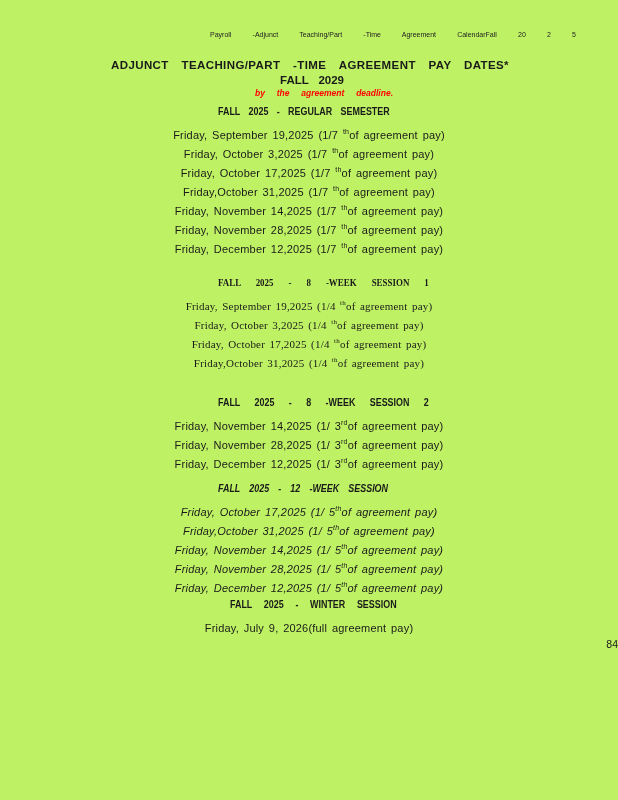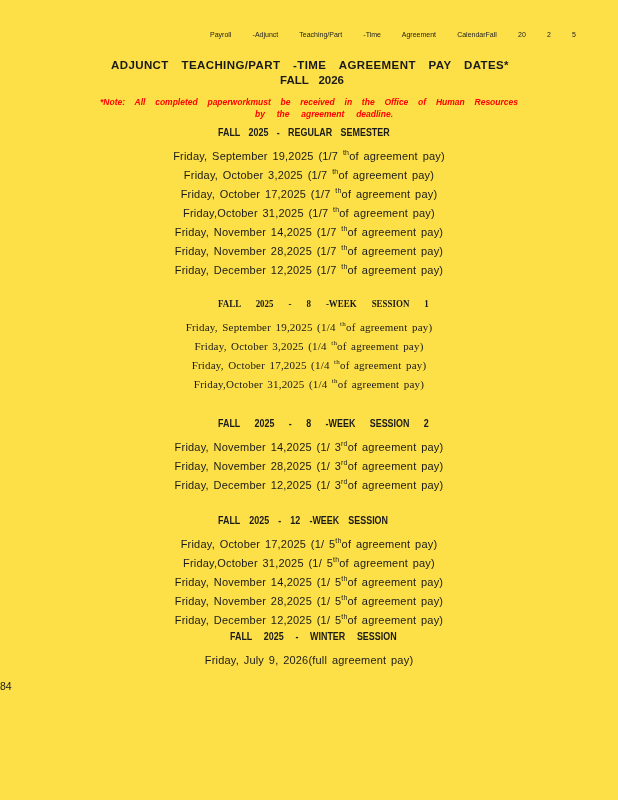--- a/index.html
+++ b/index.html
@@ -2,21 +2,21 @@
 <html style="--note-color: #ff0000;"><head>
 <meta charset="utf-8">
 <style>
   html, body { margin: 0; padding: 0; background: #ffffff; }
   .page {
     position: relative;
     width: 618px;
     height: 800px;
     box-sizing: border-box;
     padding-top: 30px;
-    background: #fde047;
+    background: #bef264;
     font-family: "Liberation Sans", "DejaVu Sans", sans-serif;
     color: #1a1a1a;
     overflow: hidden;
   }
   .jst { text-align: justify; text-align-last: justify; }
 
   .page-header {
     width: 366px;
     margin-left: 210px;
     font-size: 7px;
@@ -55,52 +55,50 @@
     margin: 0;
     transform: scaleX(0.85);
     transform-origin: left center;
   }
   #sections .section:nth-child(1) { margin-top: 6px; }
   #sections .section:nth-child(1) .section-heading { width: 202px; margin-left: 218px; }
   #sections .section:nth-child(2) { margin-top: 17px; font-family: Liberation Serif, serif; }
   #sections .section:nth-child(2) .section-heading { width: 248px; margin-left: 218px; }
   #sections .section:nth-child(3) { margin-top: 23px; }
   #sections .section:nth-child(3) .section-heading { width: 248px; margin-left: 218px; }
-  #sections .section:nth-child(4) { margin-top: 19px; }
+  #sections .section:nth-child(4) { margin-top: 8px; font-style: italic; }
   #sections .section:nth-child(4) .section-heading { width: 200px; margin-left: 218px; }
   #sections .section:nth-child(5) { }
   #sections .section:nth-child(5) .section-heading { width: 196px; margin-left: 230px; }
 
   .date-list { margin-top: 8px; }
   .date-line {
     text-align: center;
     font-size: 11px;
     line-height: 19px;
     word-spacing: 1.5px;
     letter-spacing: 0.2px;
     color: #1a1a1a;
   }
   .date-line sup { font-size: 7px; line-height: 0; }
 
   .page-number {
-    margin-top: 10px;
-    text-align: left;
+    text-align: right;
     font-size: 10.5px;
   }
 </style>
 </head>
 <body>
 
 <div class="page">
   <div class="page-header jst">Payroll -Adjunct Teaching/Part -Time Agreement CalendarFall 20 2 5</div>
 
   <h1 class="title-line1 jst">ADJUNCT TEACHING/PART -TIME AGREEMENT PAY DATES*</h1>
-  <div class="title-line2 jst">FALL 2026</div>
+  <div class="title-line2 jst">FALL 2029</div>
 
-  <div class="note-line note-line1 jst">*Note: All completed paperworkmust be received in the Office of Human Resources</div>
   <div class="note-line note-line2 jst">by the agreement deadline.</div>
 
   <div id="sections">
       <section class="section">
         <h2 class="section-heading jst">FALL 2025 - REGULAR SEMESTER</h2>
         <div class="date-list">
           <div class="date-line">Friday, September 19,2025 (1/7 <sup>th</sup>of agreement pay)</div>
           <div class="date-line">Friday, October 3,2025 (1/7 <sup>th</sup>of agreement pay)</div>
           <div class="date-line">Friday, October 17,2025 (1/7 <sup>th</sup>of agreement pay)</div>
           <div class="date-line">Friday,October 31,2025 (1/7 <sup>th</sup>of agreement pay)</div>

